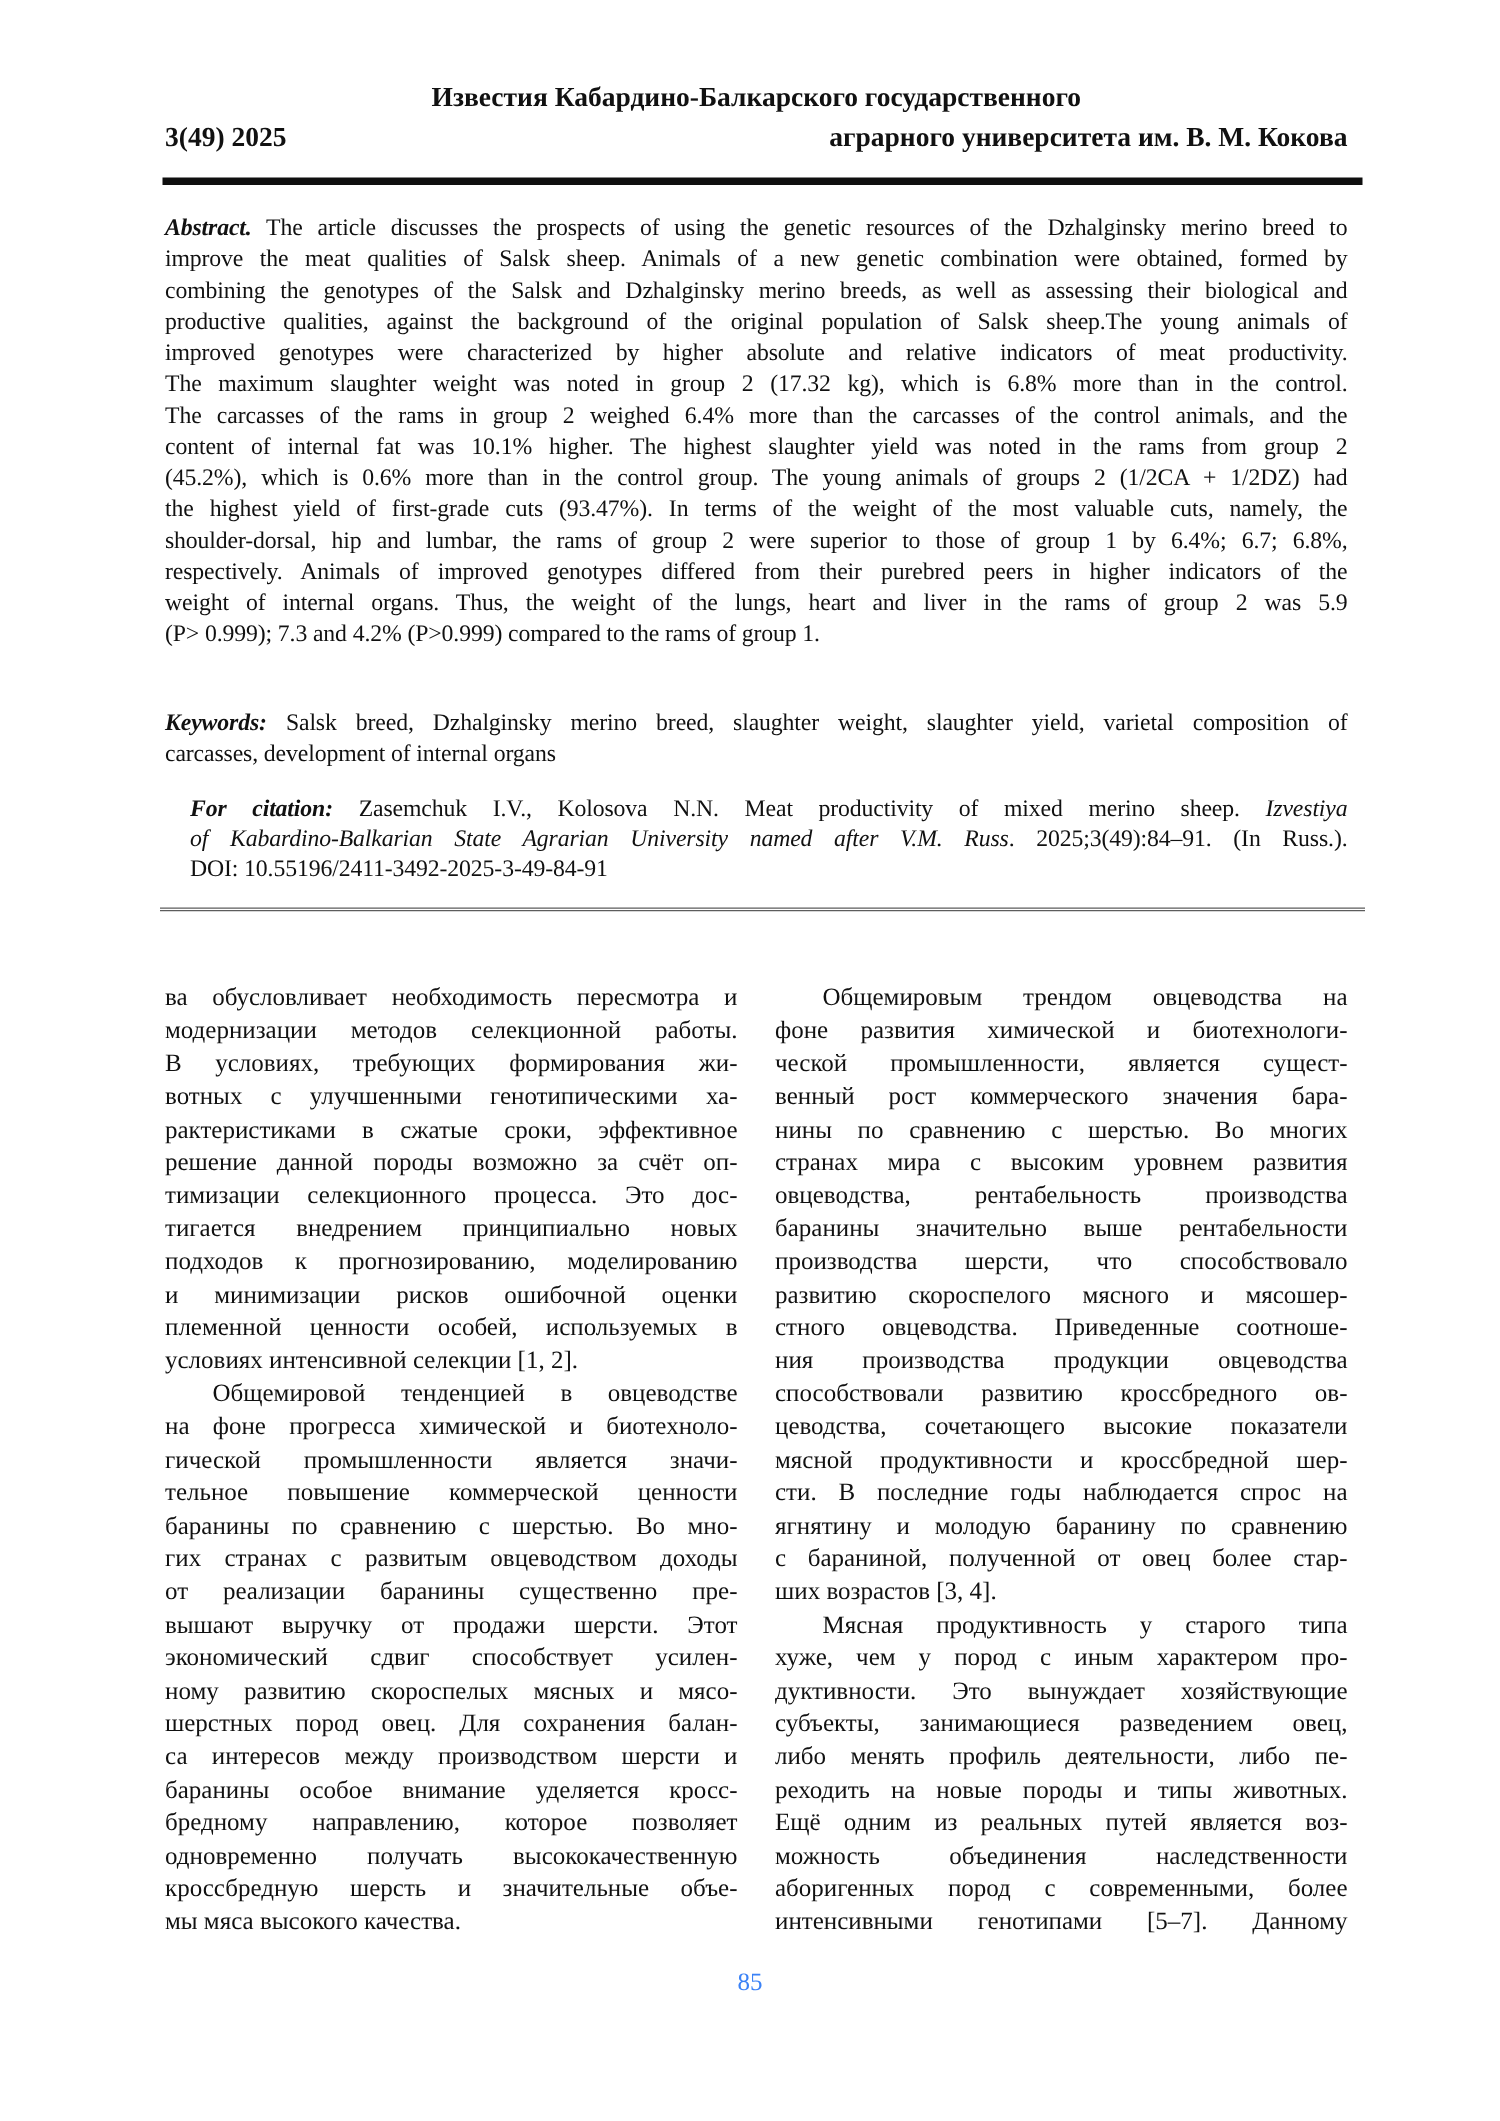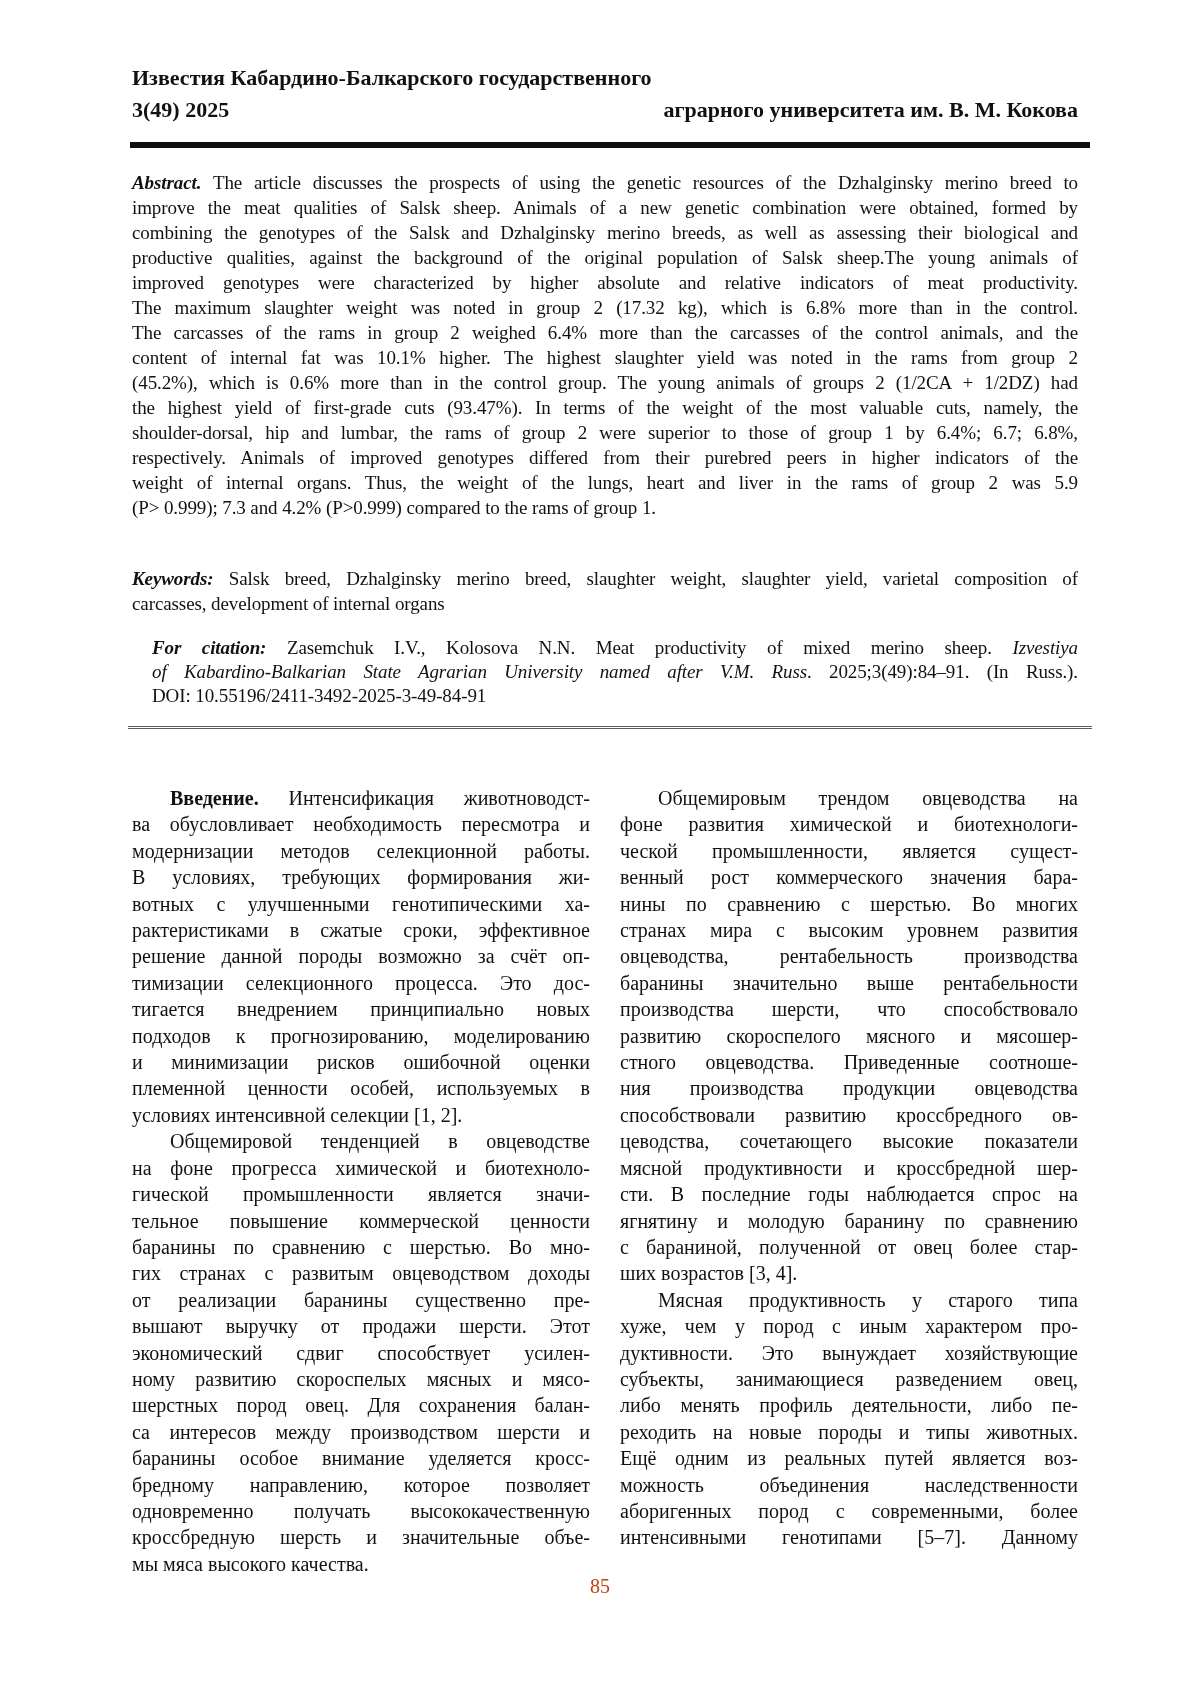--- a/index.html
+++ b/index.html
@@ -3,37 +3,37 @@
 <meta charset="utf-8">
 <style>
   html,body{margin:0;padding:0;background:#ffffff;}
   .page{
     width:1200px;height:1697px;background:#ffffff;box-sizing:border-box;
     padding:62px 122px 0 132px;position:relative;
     font-family:"Liberation Serif", serif;color:#111111;
   }
   
   .jheader{font-weight:bold;font-size:22px;line-height:32px;white-space:nowrap;}
-  .h-line1{text-align:left;}
+  .h-line1{text-align:center;}
   .h-line2{display:flex;justify-content:space-between;align-items:baseline;}
   .rule-thick{height:6px;background:#0f0f0f;margin-top:16px;margin-left:-2px;margin-right:-12px;}
   .rule-thin{border-top:3px double #5c5c5c;margin-top:18px;margin-left:-4px;margin-right:-14px;}
   
   .abstract{margin-top:22px;font-size:19px;line-height:25px;letter-spacing:-0.1px;}
   .keywords{margin-top:46px;font-size:19px;line-height:25px;letter-spacing:-0.1px;}
   .citation{margin-top:20px;font-size:19px;line-height:24px;letter-spacing:-0.1px;margin-left:20px;}
   .columns{display:flex;gap:30px;margin-top:56px;font-size:20px;line-height:26.4px;}
   .col{flex:1;min-width:0;}
   .tline{text-align:justify;text-align-last:justify;}
   .tline.endline{text-align-last:left;}
   .indent{text-indent:38px;}
   .bi{font-weight:bold;font-style:italic;}
   .b{font-weight:bold;}
   .i{font-style:italic;}
-  .pagenum{position:absolute;left:0;right:0;top:1575px;text-align:center;font-size:20px;color:#c2410c;}
+  .pagenum{position:absolute;left:0;right:0;top:1575px;text-align:center;font-size:20px;color:#3b82f6;}
 </style>
 </head>
 <body>
 
 <div class="page">
 
   <header class="jheader">
     <div class="h-line1">Известия Кабардино-Балкарского государственного</div>
     <div class="h-line2">
       <span>3(49) 2025</span>
@@ -74,22 +74,20 @@
 <span>Zasemchuk I.V., Kolosova N.N. Meat productivity of mixed merino sheep.</span>
 <span class="i">Izvestiya</span></div>
     <div class="tline"><span class="i">of Kabardino-Balkarian State Agrarian University named after V.M. Russ</span><span>. 2025;3(49):84–91. (In Russ.).</span></div>
     <div class="tline endline">DOI: 10.55196/2411-3492-2025-3-49-84-91</div>
   </section>
 
   <div class="rule-thin"></div>
 
   <main class="columns">
     <div class="col">
-      <div class="tline indent"><span class="b">Введение.</span>
-<span>Интенсификация животноводст-</span></div>
       <div>
           <div class="tline">ва обусловливает необходимость пересмотра и</div>
           <div class="tline">модернизации методов селекционной работы.</div>
           <div class="tline">В условиях, требующих формирования жи-</div>
           <div class="tline">вотных с улучшенными генотипическими ха-</div>
           <div class="tline">рактеристиками в сжатые сроки, эффективное</div>
           <div class="tline">решение данной породы возможно за счёт оп-</div>
           <div class="tline">тимизации селекционного процесса. Это дос-</div>
           <div class="tline">тигается внедрением принципиально новых</div>
           <div class="tline">подходов к прогнозированию, моделированию</div>

